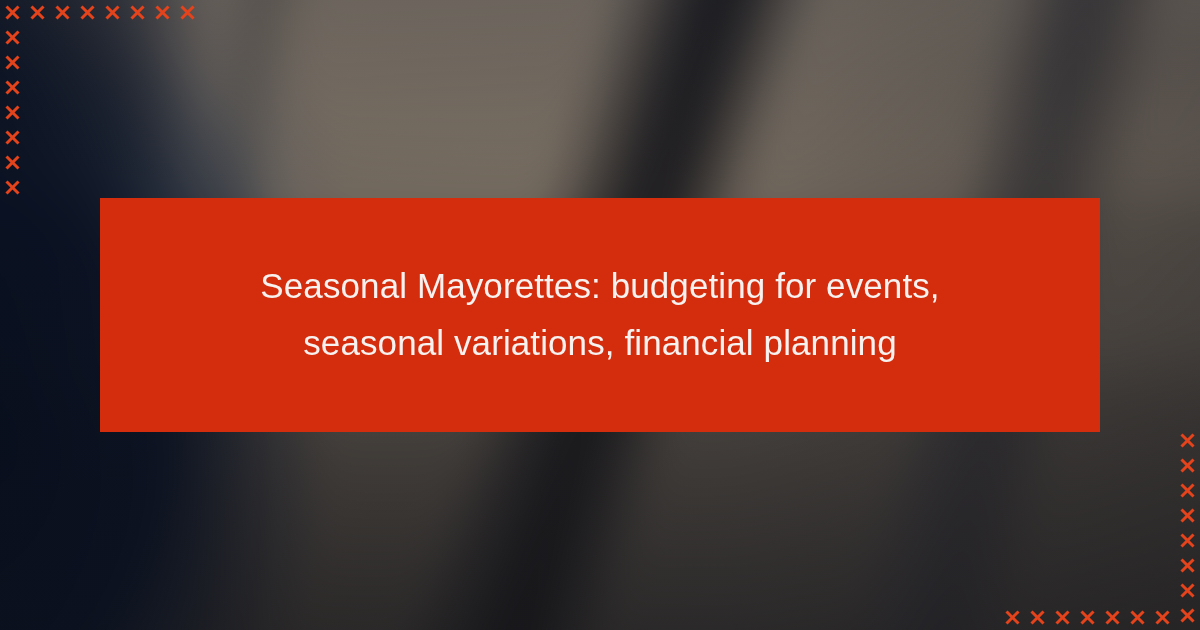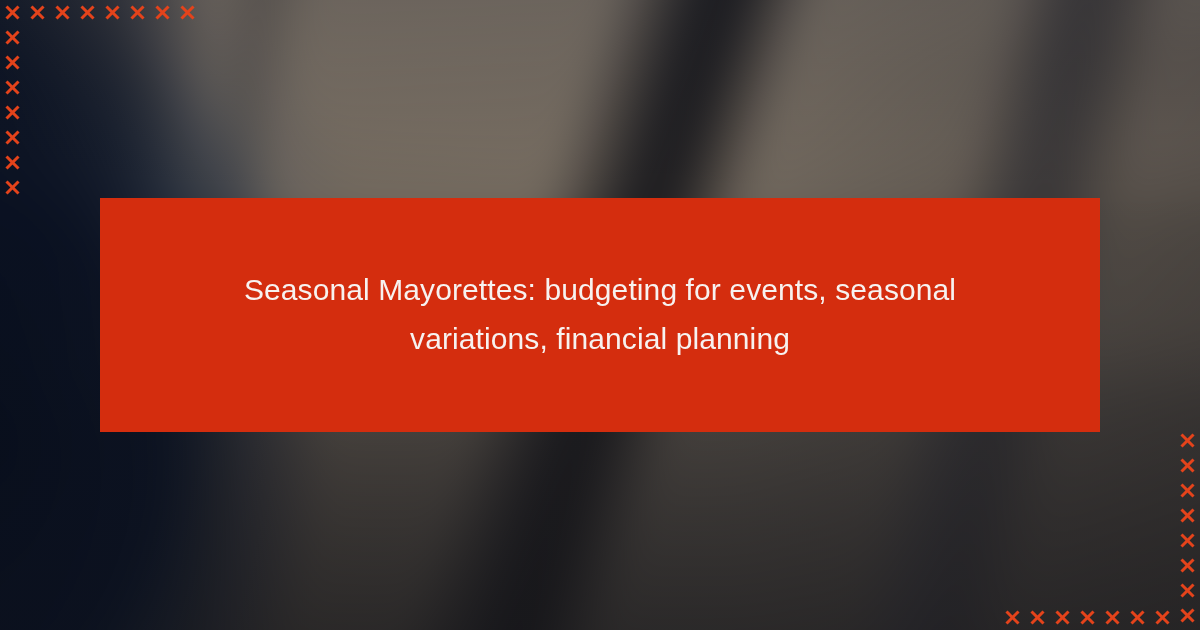--- a/index.html
+++ b/index.html
@@ -120,21 +120,21 @@
     display: flex;
     align-items: center;
     justify-content: center;
     box-sizing: border-box;
     padding: 0 60px;
   }
   .banner-title {
     margin: 0;
     color: #f7f2f0;
     font-family: "Liberation Sans", sans-serif;
-    font-size: 30px;
+    font-size: 35px;
     font-weight: 400;
     line-height: 1.62;
     text-align: center;
     letter-spacing: 0.1px;
     max-width: 760px;
   }
 </style>
 </head>
 <body>
 

